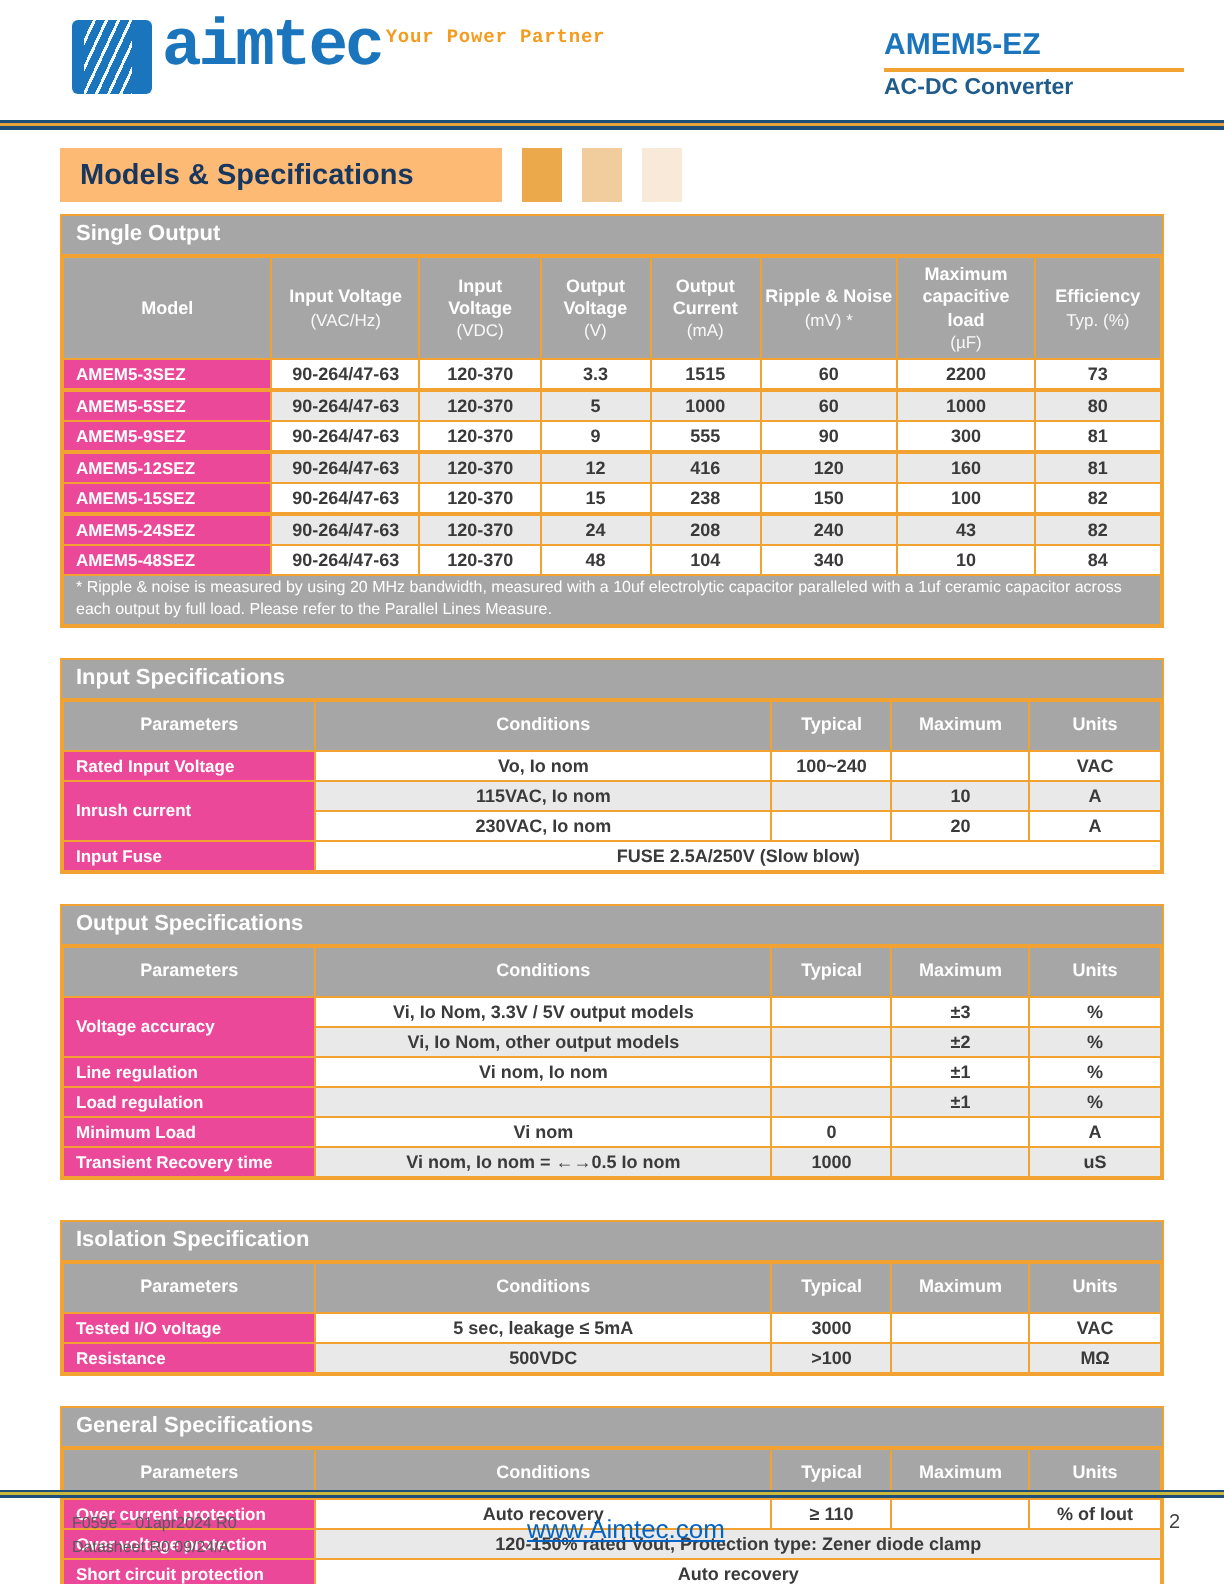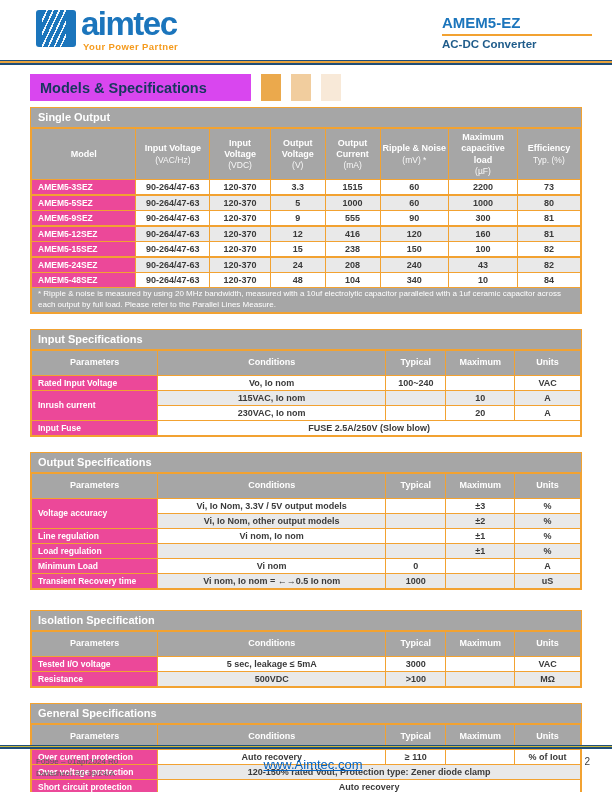--- a/index.html
+++ b/index.html
@@ -7,31 +7,31 @@
     width:612px;height:792px;position:relative;background:#ffffff;
     font-family:"Liberation Sans",sans-serif;color:#333;overflow:hidden;
   }
   
   .top{display:flex;justify-content:space-between;align-items:flex-start;
        padding:10px 20px 0 36px;height:50px;}
   .logo-block{display:flex;align-items:flex-start;gap:5px;}
   .logo-mark{width:40px;height:37px;border-radius:3px;background-color:#1B75BC;
     background-image:repeating-linear-gradient(115deg,transparent 0 4px,rgba(255,255,255,.95) 4px 5.5px);
     background-size:60% 100%;background-repeat:no-repeat;background-position:6px 0;}
-  .logo-textcol{display:flex;flex-direction:column;}
+  .logo-textcol{display:flex;flex-direction:row;font-family:Liberation Mono, monospace;}
   .logo-word{font-size:33px;font-weight:bold;color:#1B75BC;letter-spacing:-1.5px;line-height:.85;}
   .logo-tagline{color:#F59B1E;font-weight:bold;font-size:9.5px;letter-spacing:.4px;margin-top:3px;padding-left:2px;}
   .product-block{margin-top:4px;min-width:150px;}
   .product-name{color:#1B75BC;font-size:15px;font-weight:bold;}
   .product-rule{border:0;border-top:2px solid #F2A231;margin:3px 0 2px 0;}
   .product-type{color:#1F5C8B;font-size:11.5px;font-weight:bold;}
   .rule-band{height:5px;background:linear-gradient(to bottom,#1F4E79 0 1.5px,#E8A33D 1.5px 2.8px,#1F4E79 2.8px 5px);}
   
   .section-title-row{display:flex;gap:10px;margin:9px 30px 6px 30px;height:27px;}
-  .section-title{background:#d946ef;color:#17375E;font-weight:bold;font-size:14.5px;
+  .section-title{background:#fdba74;color:#17375E;font-weight:bold;font-size:14.5px;
     padding:4px 44px 4px 10px;display:flex;align-items:center;}
   .sq{width:20px;height:27px;}
   .sq1{background:#EBA94C;} .sq2{background:#F1CD9E;} .sq3{background:#F8E9D8;}
   
   .content{margin:0 30px;}
   .tbl-wrap{border:1.5px solid #F2A231;margin-bottom:15px;}
   .tbl-title{background:#A6A6A6;color:#fff;font-weight:bold;font-size:11px;
     padding:3px 7px 4px 7px;border-bottom:1px solid #F2A231;}
   table{width:100%;border-collapse:collapse;table-layout:fixed;}
   th,td{border:1px solid #F2A231;overflow:hidden;}

